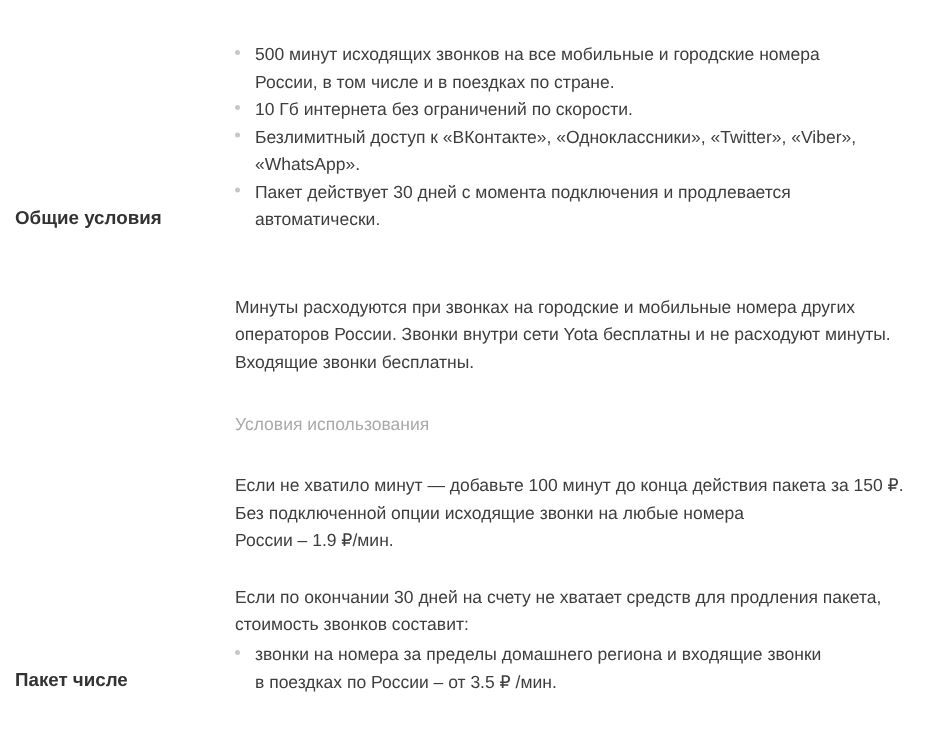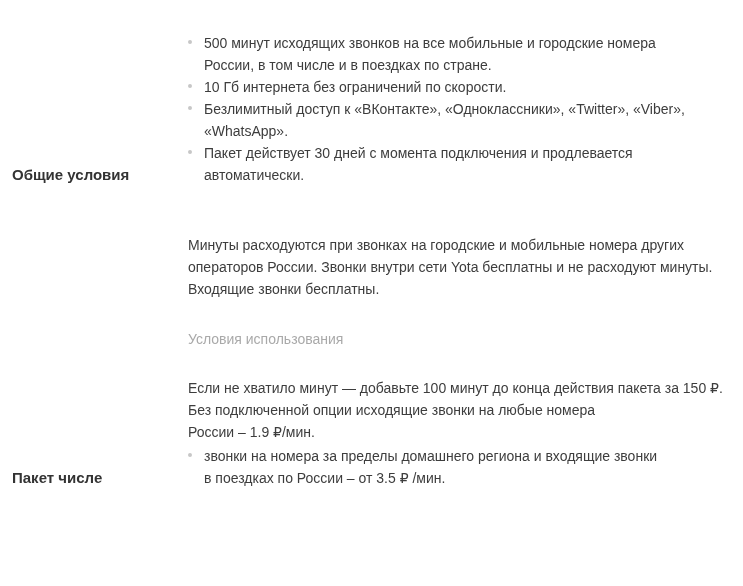--- a/index.html
+++ b/index.html
@@ -116,20 +116,22 @@
   <section class="row">
     <div class="label-col">Пакет числе</div>
     <div class="content-col">
       <p class="para">Минуты расходуются при звонках на городские и мобильные номера других
 операторов России. Звонки внутри сети Yota бесплатны и не расходуют минуты.
 Входящие звонки бесплатны.</p>
       <a class="usage-link">Условия использования</a>
       <p class="para">Если не хватило минут — добавьте 100 минут до конца действия пакета за 150 ₽.
 Без подключенной опции исходящие звонки на любые номера
 России – 1.9 ₽/мин.</p>
+      <p class="para">Если по окончании 30 дней на счету не хватает средств для продления пакета,
+стоимость звонков составит:</p>
       <ul class="bullet-list">
         <li>
           <span class="bullet"></span>
           <span class="li-text">звонки на номера за пределы домашнего региона и входящие звонки
 в поездках по России – от 3.5 ₽ /мин.</span>
         </li>
       </ul>
     </div>
   </section>
 

